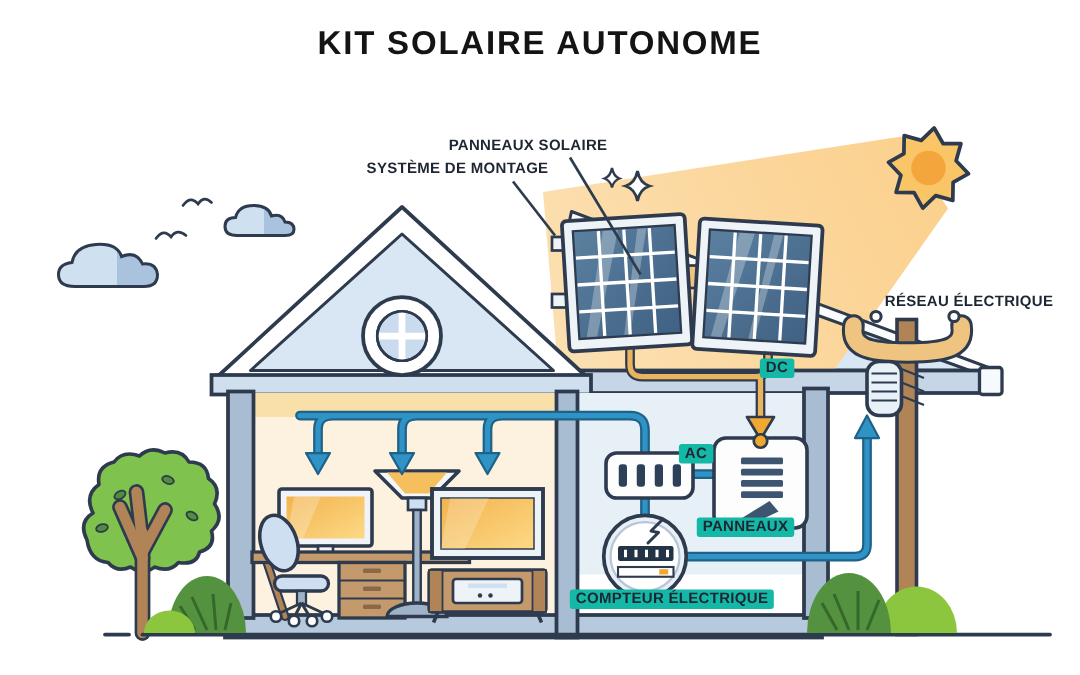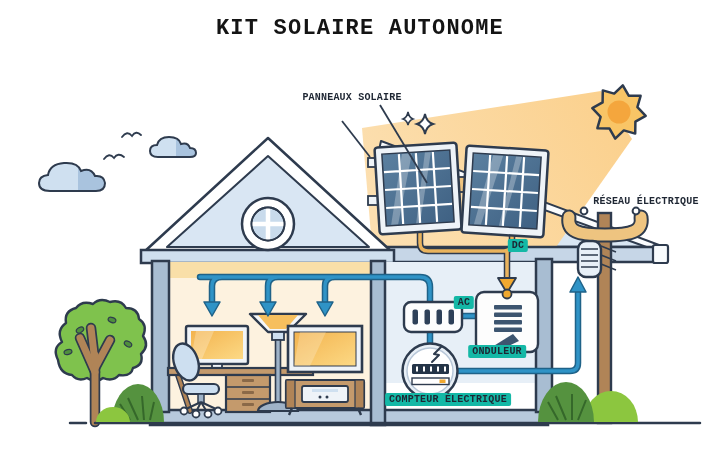--- a/index.html
+++ b/index.html
@@ -1,17 +1,17 @@
 <!DOCTYPE html>
 <html><head>
 <meta charset="utf-8">
 <style>
   html,body{margin:0;padding:0;background:#fff;}
   .canvas{position:relative;width:720px;height:450px;background:#ffffff;overflow:hidden;
-          font-family:Liberation Mono, monospace;}
+          font-family:Liberation Sans, sans-serif;}
   .canvas svg{position:absolute;left:0;top:0;}
   .page-title{position:absolute;left:0;right:0;top:16px;text-align:center;
       font-size:22px;font-weight:bold;letter-spacing:1.2px;color:#141414;}
   .lbl{position:absolute;transform:translateX(-50%);font-size:10px;font-weight:bold;
       letter-spacing:.2px;color:#1e2633;white-space:nowrap;padding-left:48px;}
   .tag{background:#14b8a6;padding:1px 4px;border-radius:2px;}
 </style>
 </head>
 <body>
 
@@ -280,19 +280,20 @@
   </g>
   <g>
     <path d="M 584 422 A 27 31 0 0 1 638 422 Z" fill="#8cc63f"></path>
     <path d="M 538 422 A 28 40 0 0 1 594 422 Z" fill="#55923f"></path>
     <path d="M 566 420 L 556 396 M 572 420 L 572 394 M 558 420 L 548 402 M 578 420 L 586 400" stroke="#35682a" stroke-width="2"></path>
   </g>
 </svg>
 
 <div class="page-title">KIT SOLAIRE AUTONOME</div>
 <div class="lbl" style="left:328px;top:92px;">PANNEAUX SOLAIRE</div>
+<div class="lbl" style="left:281px;top:107px;">SYSTÈME DE MONTAGE</div>
 <div class="lbl" style="left:622px;top:196px;text-align:center;">RÉSEAU ÉLECTRIQUE</div>
 <div class="lbl tag" style="left:518px;top:239px;">DC</div>
 <div class="lbl tag" style="left:464px;top:296px;text-align:right;">AC</div>
-<div class="lbl tag" style="left:497px;top:345px;">ONDULEUR</div>
+<div class="lbl tag" style="left:497px;top:345px;">PANNEAUX</div>
 <div class="lbl tag" style="left:448px;top:393px;">COMPTEUR ÉLECTRIQUE</div>
 
 </div>
 
 </body></html>

